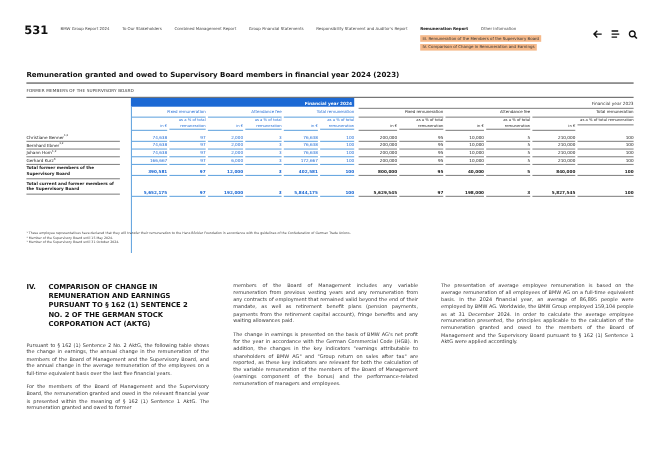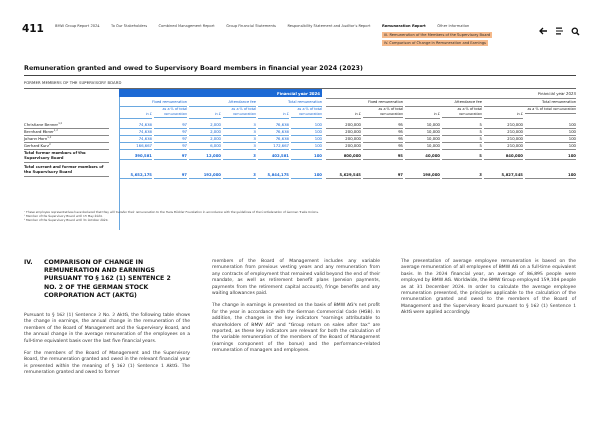--- a/index.html
+++ b/index.html
@@ -49,21 +49,21 @@
   .sec-head .htxt { margin-left: 20px; display: block; }
   .col { position: absolute; font-size: 4.5px; color: #333; line-height: 6.4px; text-align: justify; }
   .col p { margin-bottom: 6px; }
   .c1p { left: 24px; top: 312px; width: 166px; }
   .c2 { left: 212px; top: 258px; width: 168px; }
   .c3 { left: 401px; top: 258px; width: 175px; }
 </style>
 </head>
 <body>
 
-<div class="page-num">411</div>
+<div class="page-num">531</div>
 <div class="nav">
   <span>BMW Group Report 2024</span>
   <span>To Our Stakeholders</span>
   <span>Combined Management Report</span>
   <span>Group Financial Statements</span>
   <span>Responsibility Statement and Auditor's Report</span>
   <span class="active">Remuneration Report</span>
   <span>Other Information</span>
 </div>
 <div class="crumbs">

